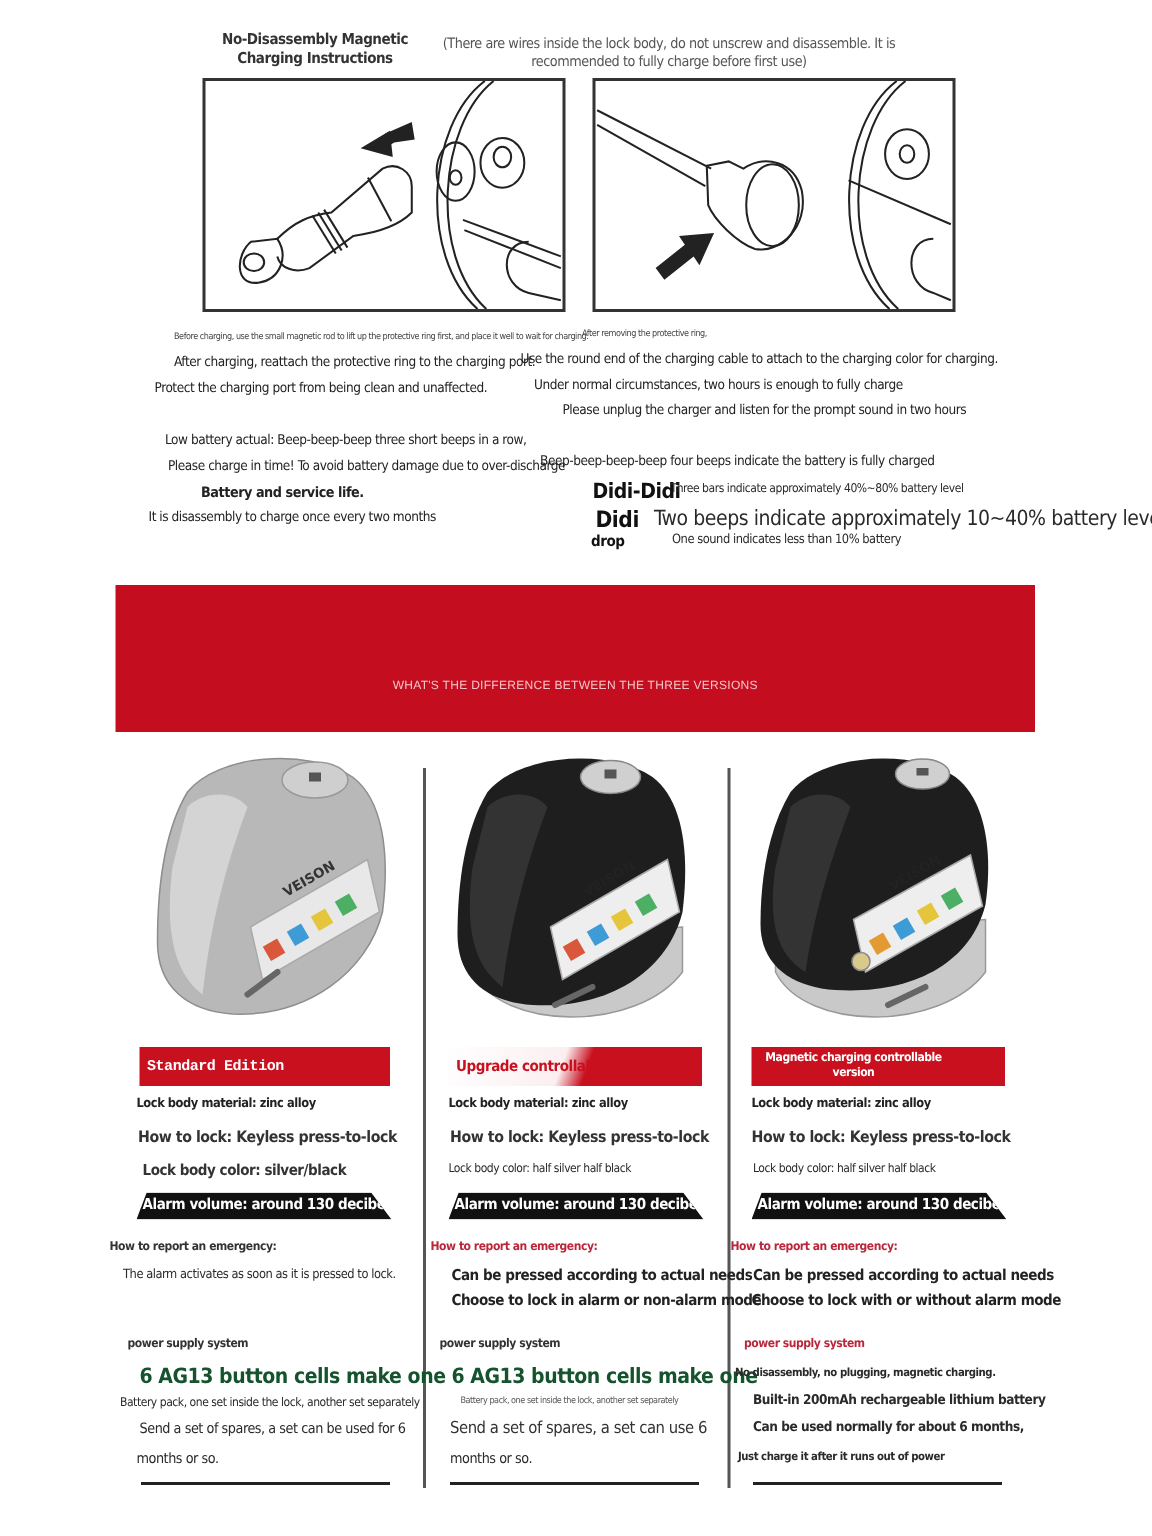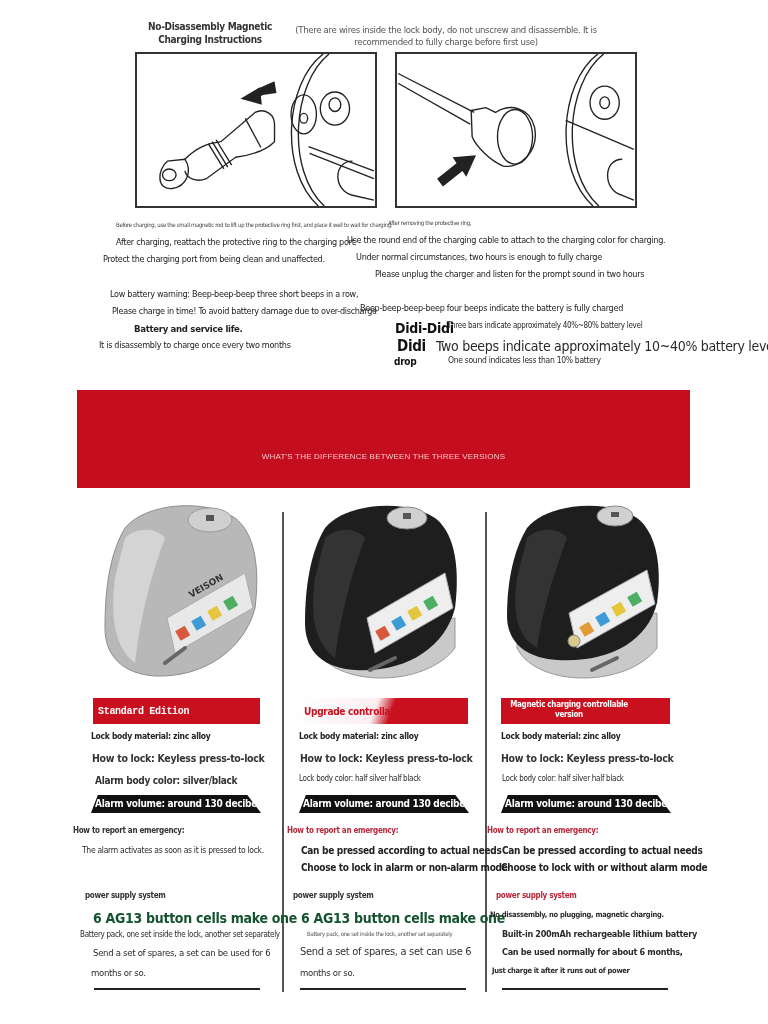--- a/index.html
+++ b/index.html
@@ -94,21 +94,21 @@
 
 <div class="t small cond" style="left:116px;top:222px;">Before charging, use the small magnetic rod to lift up the protective ring first, and place it well to wait for charging.</div>
 <div class="t mid cond" style="left:116px;top:238px;">After charging, reattach the protective ring to the charging port.</div>
 <div class="t mid cond" style="left:103px;top:255px;">Protect the charging port from being clean and unaffected.</div>
 
 <div class="t small cond" style="left:388px;top:220px;">After removing the protective ring,</div>
 <div class="t mid cond" style="left:347px;top:236px;">Use the round end of the charging cable to attach to the charging color for charging.</div>
 <div class="t mid cond" style="left:356px;top:253px;">Under normal circumstances, two hours is enough to fully charge</div>
 <div class="t mid cond" style="left:375px;top:270px;">Please unplug the charger and listen for the prompt sound in two hours</div>
 
-<div class="t mid cond" style="left:110px;top:290px;">Low battery warning: Beep-beep-beep three short beeps in a row,</div>
+<div class="t mid cond" style="left:110px;top:290px;">Low battery actual: Beep-beep-beep three short beeps in a row,</div>
 <div class="t mid cond" style="left:112px;top:307px;">Please charge in time! To avoid battery damage due to over-discharge</div>
 <div class="t mid cond" style="left:134px;top:324px;font-size:9.5px;font-weight:bold;">Battery and service life.</div>
 <div class="t mid cond" style="left:99px;top:341px;">It is disassembly to charge once every two months</div>
 
 <div class="t mid cond" style="left:360px;top:304px;">Beep-beep-beep-beep four beeps indicate the battery is fully charged</div>
 <div class="t didi cond" style="left:395px;top:321px;font-size:14px;">Didi-Didi</div>
 <div class="t cond" style="left:447px;top:322px;font-size:8px;">Three bars indicate approximately 40%~80% battery level</div>
 <div class="t didi cond" style="left:397px;top:338px;font-size:15px;">Didi</div>
 <div class="t cond" style="left:436px;top:339px;font-size:14px;">Two beeps indicate approximately 10~40% battery level</div>
 <div class="t didi cond" style="left:394px;top:356px;font-size:10px;">drop</div>
@@ -164,21 +164,21 @@
   <rect x="132" y="96" width="11" height="11" fill="#4caf63" transform="rotate(-30 137 101)"></rect>
   <circle cx="77" cy="143" r="6" fill="#d9c98a" stroke="#888"></circle>
   <path d="M95 172 L120 160" stroke="#666" stroke-width="4" stroke-linecap="round"></path>
 </svg>
 
 <div class="tag cond" style="left:93px;width:167px;">
     <span style="left:5px;top:8px;font-family:Liberation Mono, monospace;">Standard Edition</span>
   </div>
 <div class="t spec1 cond" style="left:91px;top:732px;">Lock body material: zinc alloy</div>
 <div class="t spec2 cond" style="left:92px;top:753px;">How to lock: Keyless press-to-lock</div>
-<div class="t spec2 cond" style="left:95px;top:775px;font-size:10px;">Alarm body color: silver/black</div>
+<div class="t spec2 cond" style="left:95px;top:775px;font-size:10px;">Lock body color: silver/black</div>
 <div class="alarm cond" style="left:91px;top:795px;width:170px;">
     <span>Alarm volume: around 130 decibels</span>
   </div>
 <div class="t em-label cond" style="left:73px;top:827px;">How to report an emergency:</div>
 <div class="t cond" style="left:82px;top:846px;font-size:8.5px;">The alarm activates as soon as it is pressed to lock.</div>
 <div class="t em-label cond" style="left:85px;top:892px;">power supply system</div>
 <div class="t big cond" style="left:93px;top:911px;">6 AG13 button cells make one</div>
 <div class="t cond" style="left:80px;top:931px;font-size:8px;">Battery pack, one set inside the lock, another set separately</div>
 <div class="t cond" style="left:93px;top:948px;font-size:9.5px;">Send a set of spares, a set can be used for 6</div>
 <div class="t cond" style="left:91px;top:968px;font-size:9.5px;">months or so.</div>

